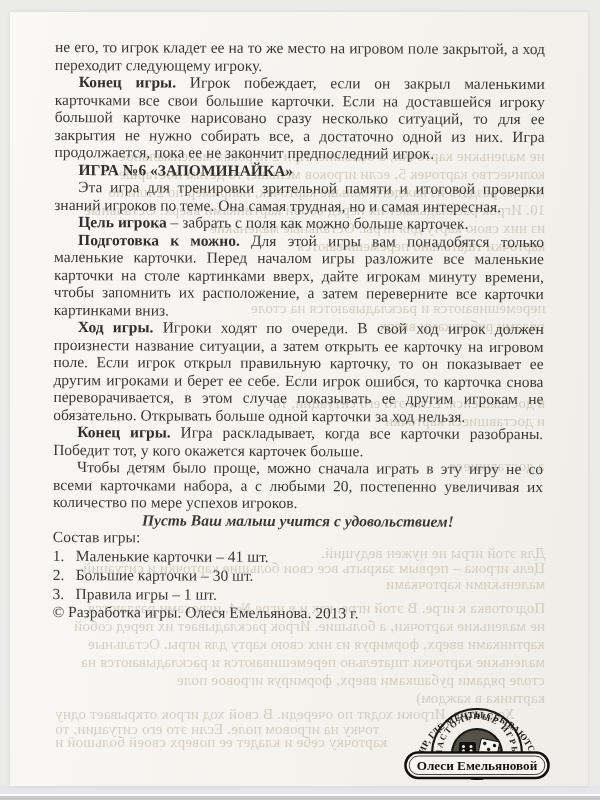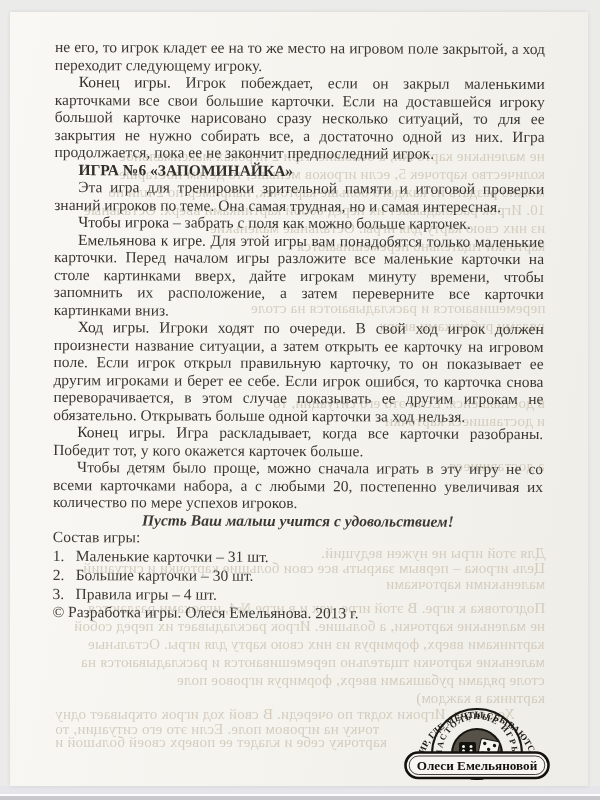--- a/index.html
+++ b/index.html
@@ -23,21 +23,21 @@
     color:#ccc4b5;font-size:15px;white-space:nowrap;letter-spacing:.2px;
     opacity:.8;user-select:none;
   }
   .content{
     position:absolute;left:45px;top:26px;width:490px;
     color:#3b3833;font-size:15.5px;line-height:17.5px;text-align:justify;
     transform:rotate(.25deg);transform-origin:0 0;
   }
   .content p{margin:0;}
   .ind{text-indent:24px;}
-  .lead{font-weight:normal;color:#322f2a;}
+  .lead{font-weight:bold;color:#322f2a;}
   .heading{font-weight:bold;color:#322f2a;margin:9px 0 8px 0;text-indent:24px;text-align:left;}
   .motto{margin-top:15px;text-align:center;font-weight:bold;font-style:italic;text-indent:0;}
   .contents-title{margin-top:36px;text-align:left;}
   .contents-item{line-height:19px;text-align:left;}
   .contents-item .num{display:inline-block;width:23px;}
   .copyright{margin-top:33px;text-align:left;}
   .logo{position:absolute;left:392px;top:676px;width:150px;height:92px;}
   .logo text{font-family:"Liberation Serif","DejaVu Serif",serif;}
 </style>
 </head>
@@ -76,36 +76,36 @@
   <div class="content">
 
     <p><span class="lead"></span><span>не его, то игрок кладет ее на то же место на игровом поле закрытой, а ход переходит следующему игроку.</span></p>
 
     <p class="ind"><span class="lead">Конец игры.</span><span> Игрок побеждает, если он закрыл маленькими карточками все свои большие карточки. Если на доставшейся игроку большой карточке нарисовано сразу несколько ситуаций, то для ее закрытия не нужно собирать все, а достаточно одной из них. Игра продолжается, пока ее не закончит предпоследний игрок.</span></p>
 
     <p class="heading">ИГРА №6 «ЗАПОМИНАЙКА»</p>
 
     <p class="ind"><span class="lead"></span><span>Эта игра для тренировки зрительной памяти и итоговой проверки знаний игроков по теме. Она самая трудная, но и самая интересная.</span></p>
 
-    <p class="ind"><span class="lead">Чтобы игрока</span><span> – забрать с поля как можно больше карточек.</span></p>
+    <p class="ind"><span class="lead">Цель игрока</span><span> – забрать с поля как можно больше карточек.</span></p>
 
-    <p class="ind"><span class="lead">Емельянова к игре.</span><span> Для этой игры вам понадобятся только маленькие карточки. Перед началом игры разложите все маленькие карточки на столе картинками вверх, дайте игрокам минуту времени, чтобы запомнить их расположение, а затем переверните все карточки картинками вниз.</span></p>
+    <p class="ind"><span class="lead">Подготовка к можно.</span><span> Для этой игры вам понадобятся только маленькие карточки. Перед началом игры разложите все маленькие карточки на столе картинками вверх, дайте игрокам минуту времени, чтобы запомнить их расположение, а затем переверните все карточки картинками вниз.</span></p>
 
     <p class="ind"><span class="lead">Ход игры.</span><span> Игроки ходят по очереди. В свой ход игрок должен произнести название ситуации, а затем открыть ее карточку на игровом поле. Если игрок открыл правильную карточку, то он показывает ее другим игроками и берет ее себе. Если игрок ошибся, то карточка снова переворачивается, в этом случае показывать ее другим игрокам не обязательно. Открывать больше одной карточки за ход нельзя.</span></p>
 
     <p class="ind"><span class="lead">Конец игры.</span><span> Игра раскладывает, когда все карточки разобраны. Победит тот, у кого окажется карточек больше.</span></p>
 
     <p class="ind"><span class="lead"></span><span>Чтобы детям было проще, можно сначала играть в эту игру не со всеми карточками набора, а с любыми 20, постепенно увеличивая их количество по мере успехов игроков.</span></p>
 
     <p class="motto">Пусть Ваш малыш учится с удовольствием!</p>
 
     <p class="contents-title">Состав игры:</p>
-    <div class="contents-item"><span class="num">1.</span><span>Маленькие карточки – 31 шт.</span></div>
+    <div class="contents-item"><span class="num">1.</span><span>Маленькие карточки – 41 шт.</span></div>
     <div class="contents-item"><span class="num">2.</span><span>Большие карточки – 30 шт.</span></div>
-    <div class="contents-item"><span class="num">3.</span><span>Правила игры – 4 шт.</span></div>
+    <div class="contents-item"><span class="num">3.</span><span>Правила игры – 1 шт.</span></div>
 
     <p class="copyright">© Разработка игры. Олеся Емельянова. 2013 г.</p>
   </div>
 
   <svg class="logo" viewBox="0 0 150 92">
     <defs>
       <path id="arcOuter" d="M 19,76 A 57,57 0 0 1 131,76" fill="none"></path>
       <path id="arcRing" d="M 40,66 A 35,35 0 0 1 110,66" fill="none"></path>
     </defs>
     <text font-size="9" font-weight="bold" fill="#1d1b17" letter-spacing="0.3">

